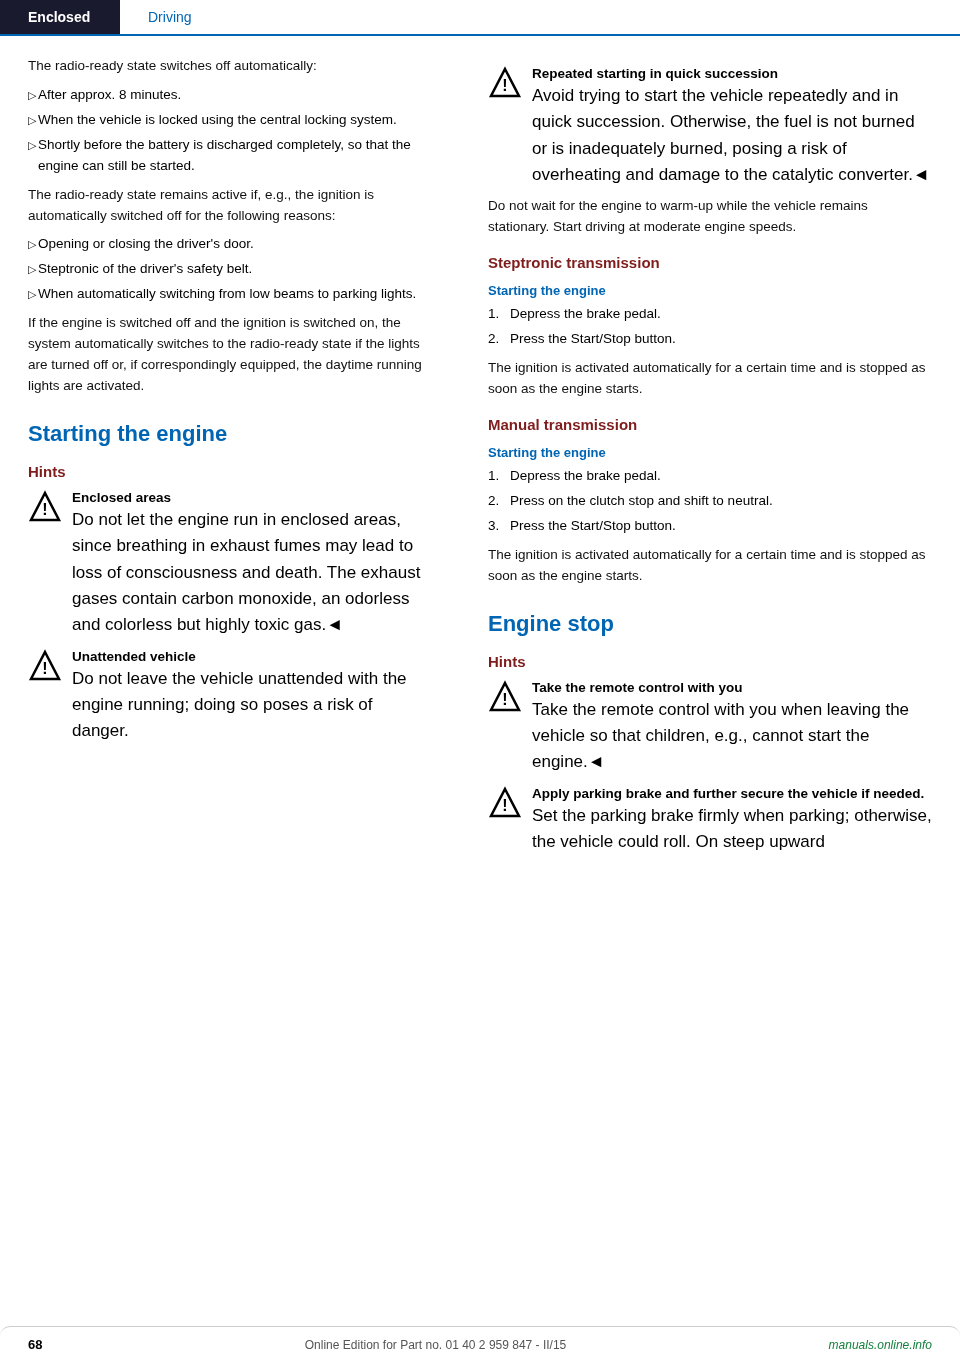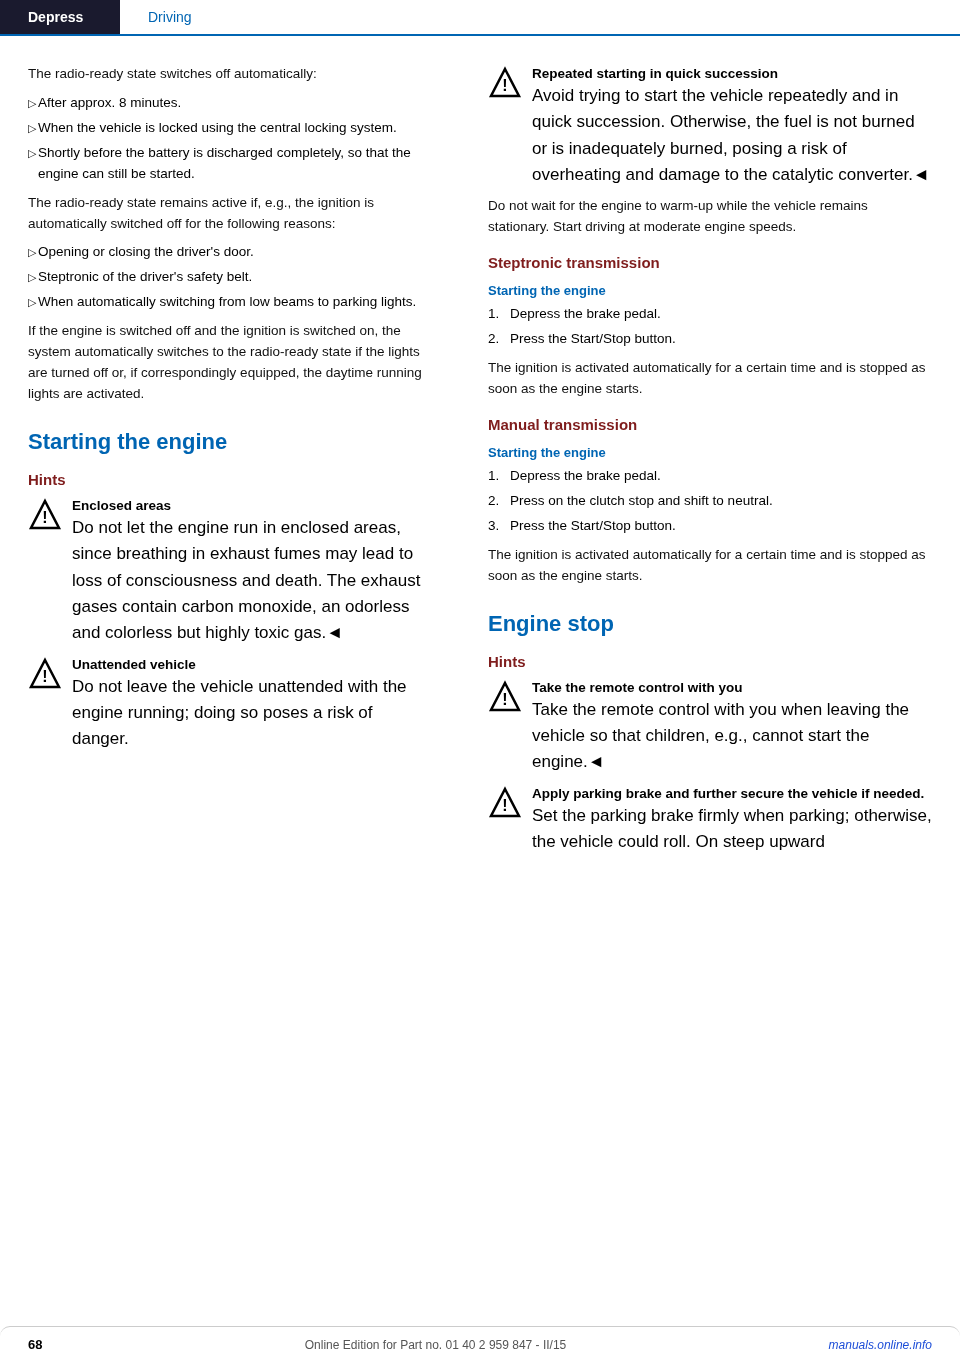--- a/index.html
+++ b/index.html
@@ -41,21 +41,20 @@
 
     
     .main-content {
       display: flex;
       padding: 20px 0 0 0;
     }
 
     .left-col {
       width: 460px;
       padding: 0 28px;
-      margin-top: 8px;
     }
 
     .right-col {
       width: 500px;
       padding: 0 28px;
       border-left: none;
     }
 
     
     .section-heading-large {
@@ -173,29 +172,29 @@
       font-size: 13px;
       font-weight: bold;
       color: #000;
     }
     .footer-edition {
       font-size: 12px;
       color: #555;
     }
     .footer-logo {
       font-size: 12px;
-      color: #1d4ed8;
+      color: #15803d;
       font-style: italic;
     }
   </style>
 </head>
 <body>
 
 <div class="top-nav">
-  <div class="tab-controls">Depress</div>
+  <div class="tab-controls">Enclosed</div>
   <div class="tab-driving">Driving</div>
 </div>
 
 <div class="main-content">
 
   <div class="left-col">
 
     <p>The radio-ready state switches off automatically:</p>
 
     <ul class="bullet-list">

